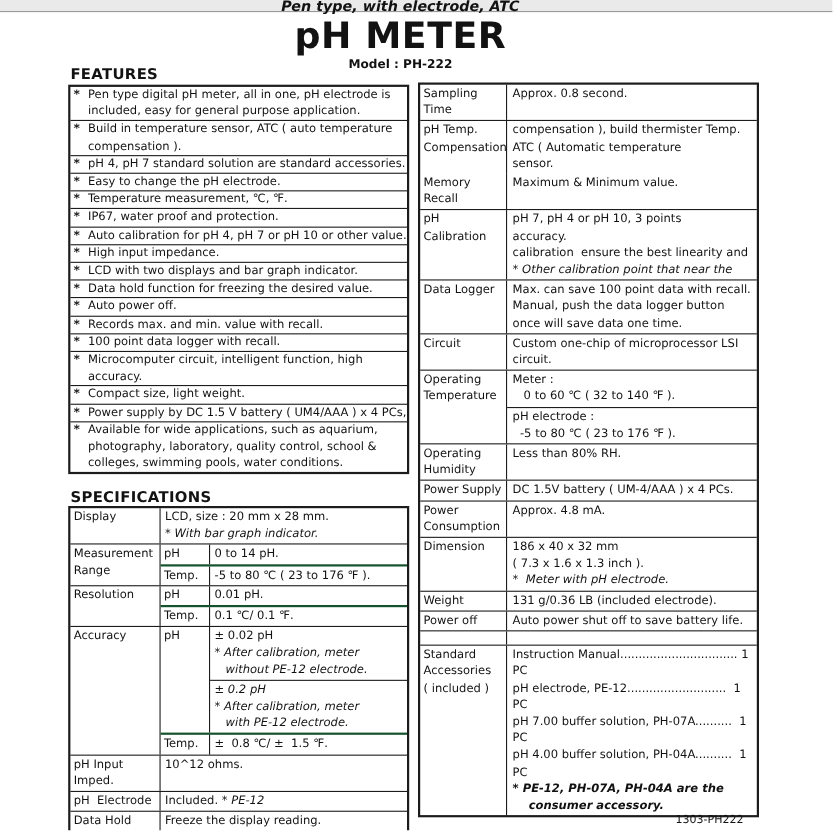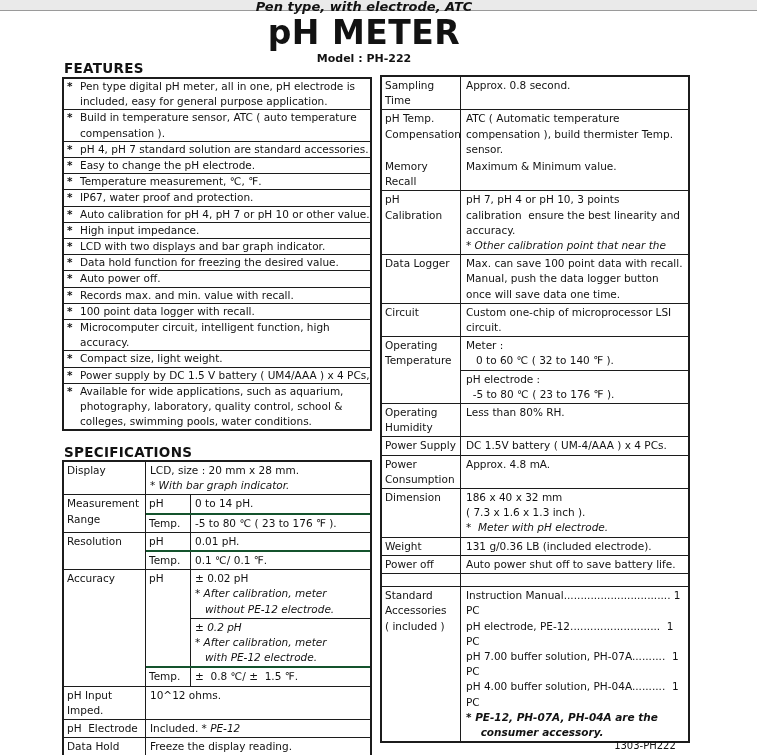--- a/index.html
+++ b/index.html
@@ -323,22 +323,22 @@
           </div>
         </div>
       </div>
       <div class="rrow">
         <div class="rlabel">
           <div class="tline"><span>pH Temp.</span></div>
           <div class="tline"><span>Compensation</span></div>
         </div>
         <div class="rval">
           <div class="rvblock">
+            <div class="tline"><span>compensation ), build thermister Temp.</span></div>
             <div class="tline"><span>ATC ( Automatic temperature</span></div>
-            <div class="tline"><span>compensation ), build thermister Temp.</span></div>
             <div class="tline"><span>sensor.</span></div>
           </div>
         </div>
       </div>
       <div class="rrow flush">
         <div class="rlabel">
           <div class="tline"><span>Memory Recall</span></div>
         </div>
         <div class="rval">
           <div class="rvblock">
@@ -347,22 +347,22 @@
         </div>
       </div>
       <div class="rrow">
         <div class="rlabel">
           <div class="tline"><span>pH</span></div>
           <div class="tline"><span>Calibration</span></div>
         </div>
         <div class="rval">
           <div class="rvblock">
             <div class="tline"><span>pH 7, pH 4 or pH 10, 3 points</span></div>
+            <div class="tline"><span>accuracy.</span></div>
             <div class="tline"><span>calibration  ensure the best linearity and</span></div>
-            <div class="tline"><span>accuracy.</span></div>
             <div class="tline"><span class="it">* Other calibration point that near the</span></div>
           </div>
         </div>
       </div>
       <div class="rrow">
         <div class="rlabel">
           <div class="tline"><span>Data Logger</span></div>
         </div>
         <div class="rval">
           <div class="rvblock">

